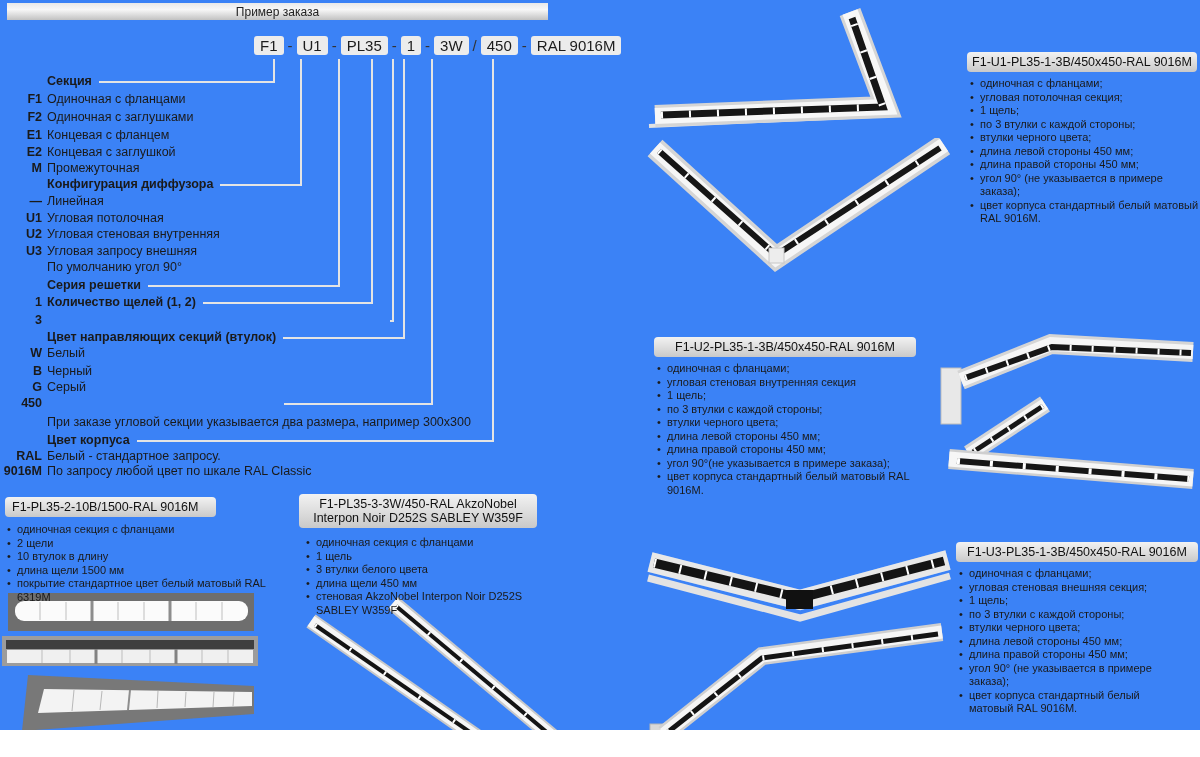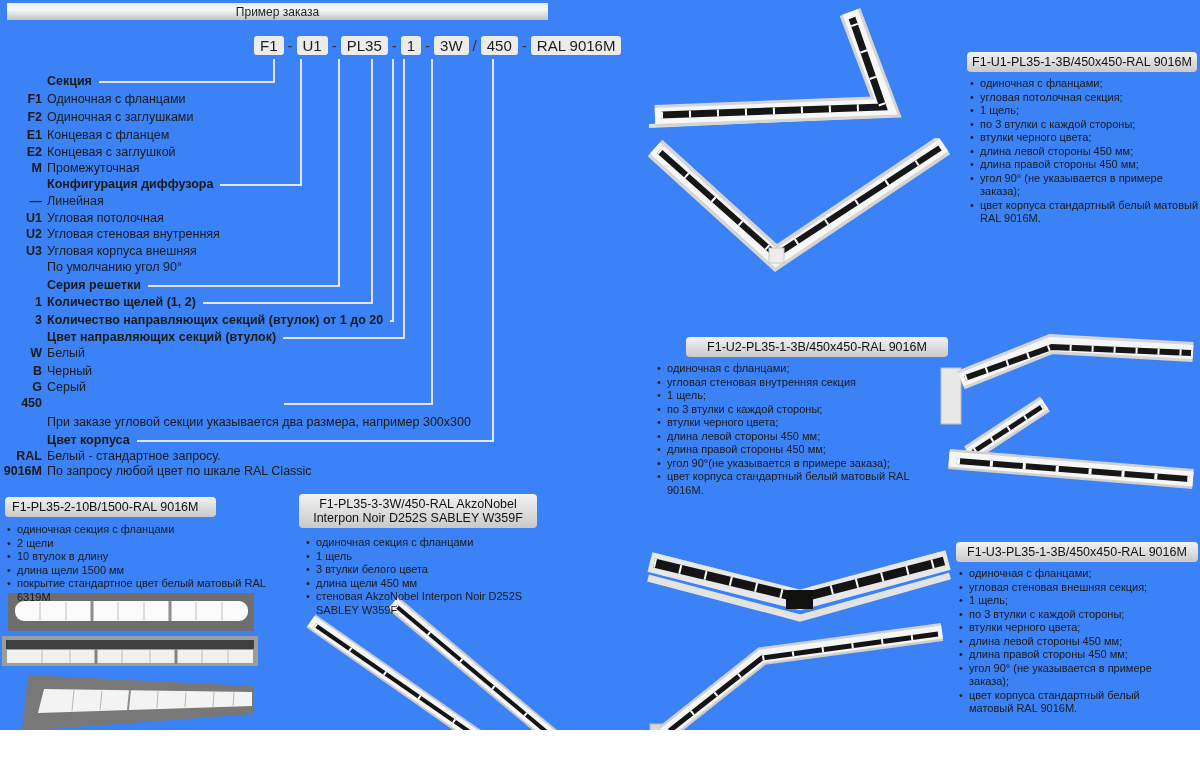--- a/index.html
+++ b/index.html
@@ -107,37 +107,36 @@
       <div class="lrow" style="top: 209px;">
         <span class="lkey">U1</span>
         <span class="ltext">Угловая потолочная</span>
       </div>
       <div class="lrow" style="top: 225px;">
         <span class="lkey">U2</span>
         <span class="ltext">Угловая стеновая внутренняя</span>
       </div>
       <div class="lrow" style="top: 242px;">
         <span class="lkey">U3</span>
-        <span class="ltext">Угловая корпуса внешняя</span>
+        <span class="ltext">Угловая запросу внешняя</span>
       </div>
       <div class="lrow" style="top: 258px;">
         <span class="lkey"></span>
         <span class="ltext">По умолчанию угол 90°</span>
       </div>
       <div class="lrow bold" style="top: 276px;">
         <span class="lkey"></span>
         <span class="ltext">Серия решетки</span>
       </div>
       <div class="lrow bold" style="top: 293px;">
         <span class="lkey">1</span>
         <span class="ltext">Количество щелей (1, 2)</span>
       </div>
       <div class="lrow bold" style="top: 311px;">
         <span class="lkey">3</span>
-        <span class="ltext">Количество направляющих секций (втулок) от 1 до 20</span>
       </div>
       <div class="lrow bold" style="top: 328px;">
         <span class="lkey"></span>
         <span class="ltext">Цвет направляющих секций (втулок)</span>
       </div>
       <div class="lrow" style="top: 344px;">
         <span class="lkey">W</span>
         <span class="ltext">Белый</span>
       </div>
       <div class="lrow" style="top: 362px;">
@@ -201,21 +200,21 @@
         </div>
         <div class="bullet">
           <span class="dot">•</span>
           <span class="btext">угол 90° (не указывается в примере заказа);</span>
         </div>
         <div class="bullet">
           <span class="dot">•</span>
           <span class="btext">цвет корпуса стандартный белый матовый RAL 9016M.</span>
         </div>
       </div>
-      <div class="ex-title" style="left: 686px; top: 337px; width: 254px;">F1-U2-PL35-1-3B/450x450-RAL 9016M</div>
+      <div class="ex-title" style="left: 654px; top: 337px; width: 254px;">F1-U2-PL35-1-3B/450x450-RAL 9016M</div>
       <div class="ex-bullets" style="left: 657px; top: 362px; width: 285px;">
         <div class="bullet">
           <span class="dot">•</span>
           <span class="btext">одиночная с фланцами;</span>
         </div>
         <div class="bullet">
           <span class="dot">•</span>
           <span class="btext">угловая стеновая внутренняя секция</span>
         </div>
         <div class="bullet">

